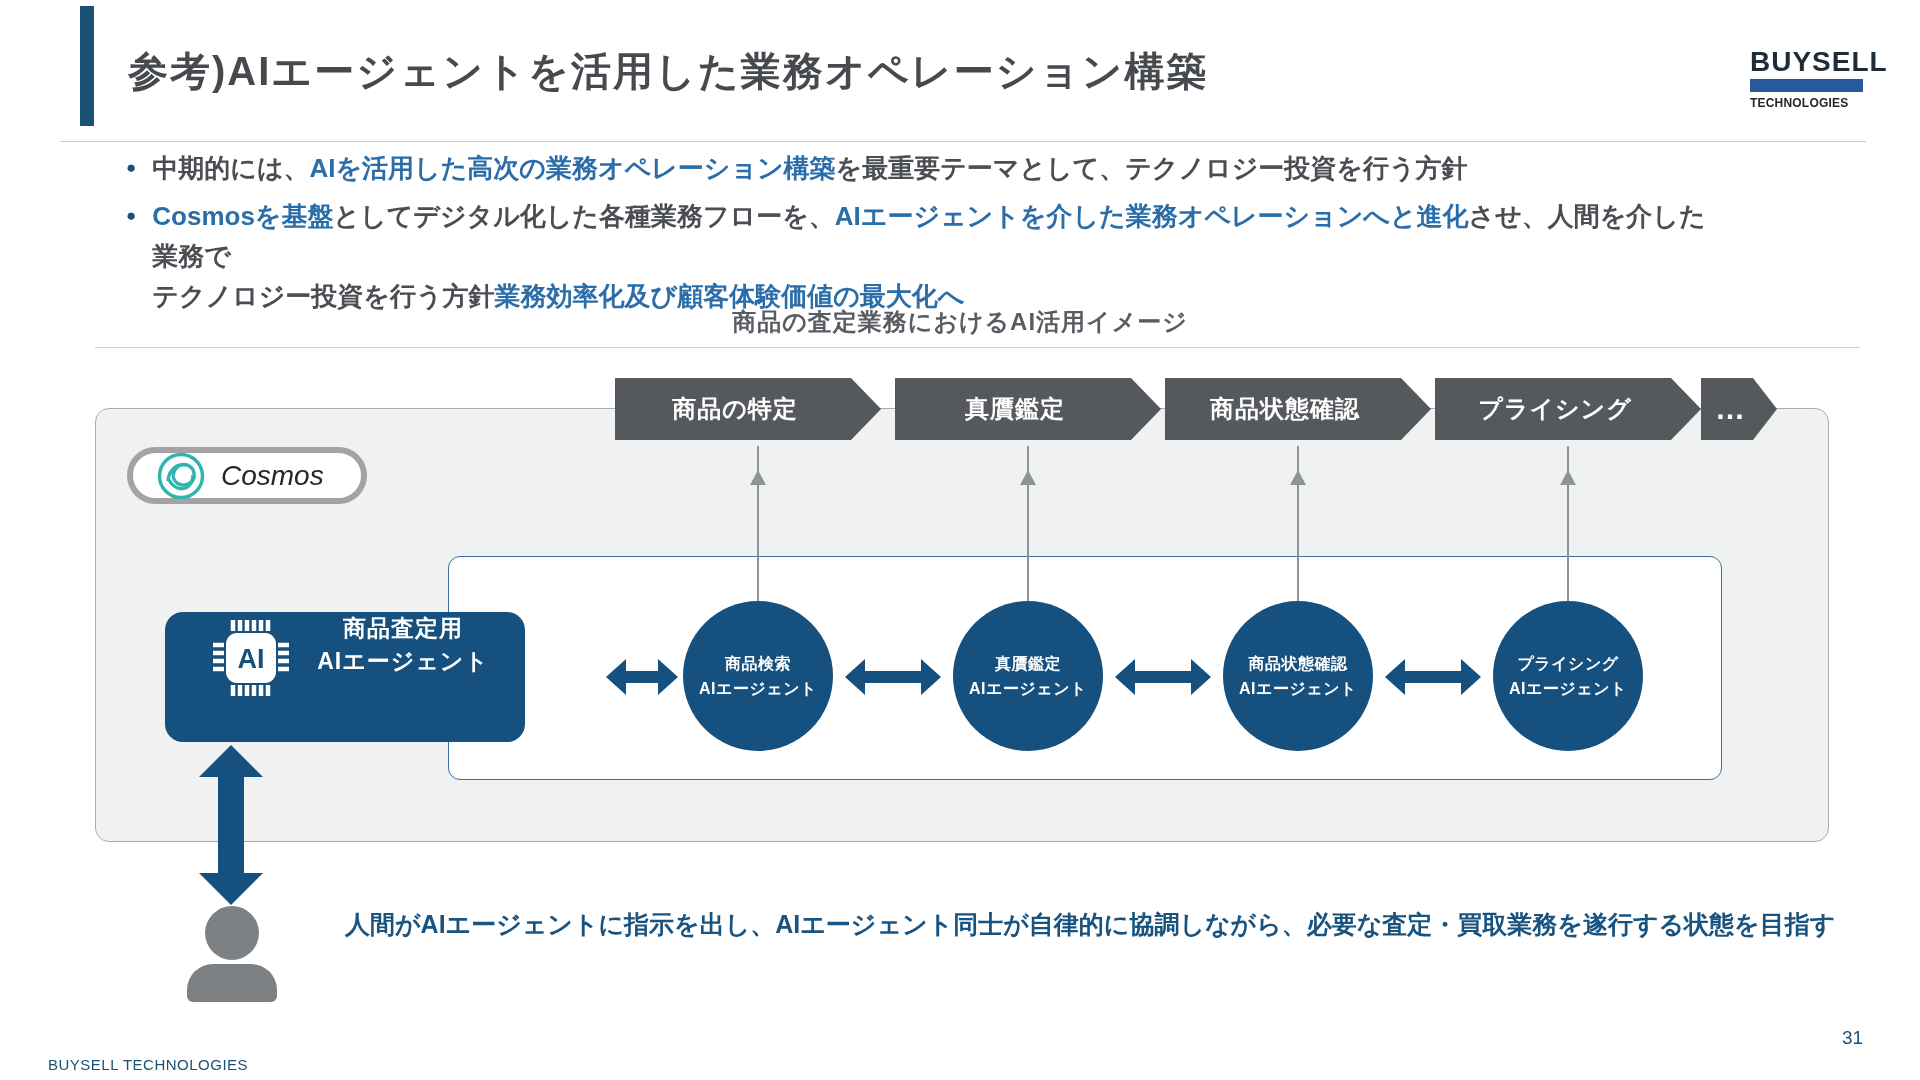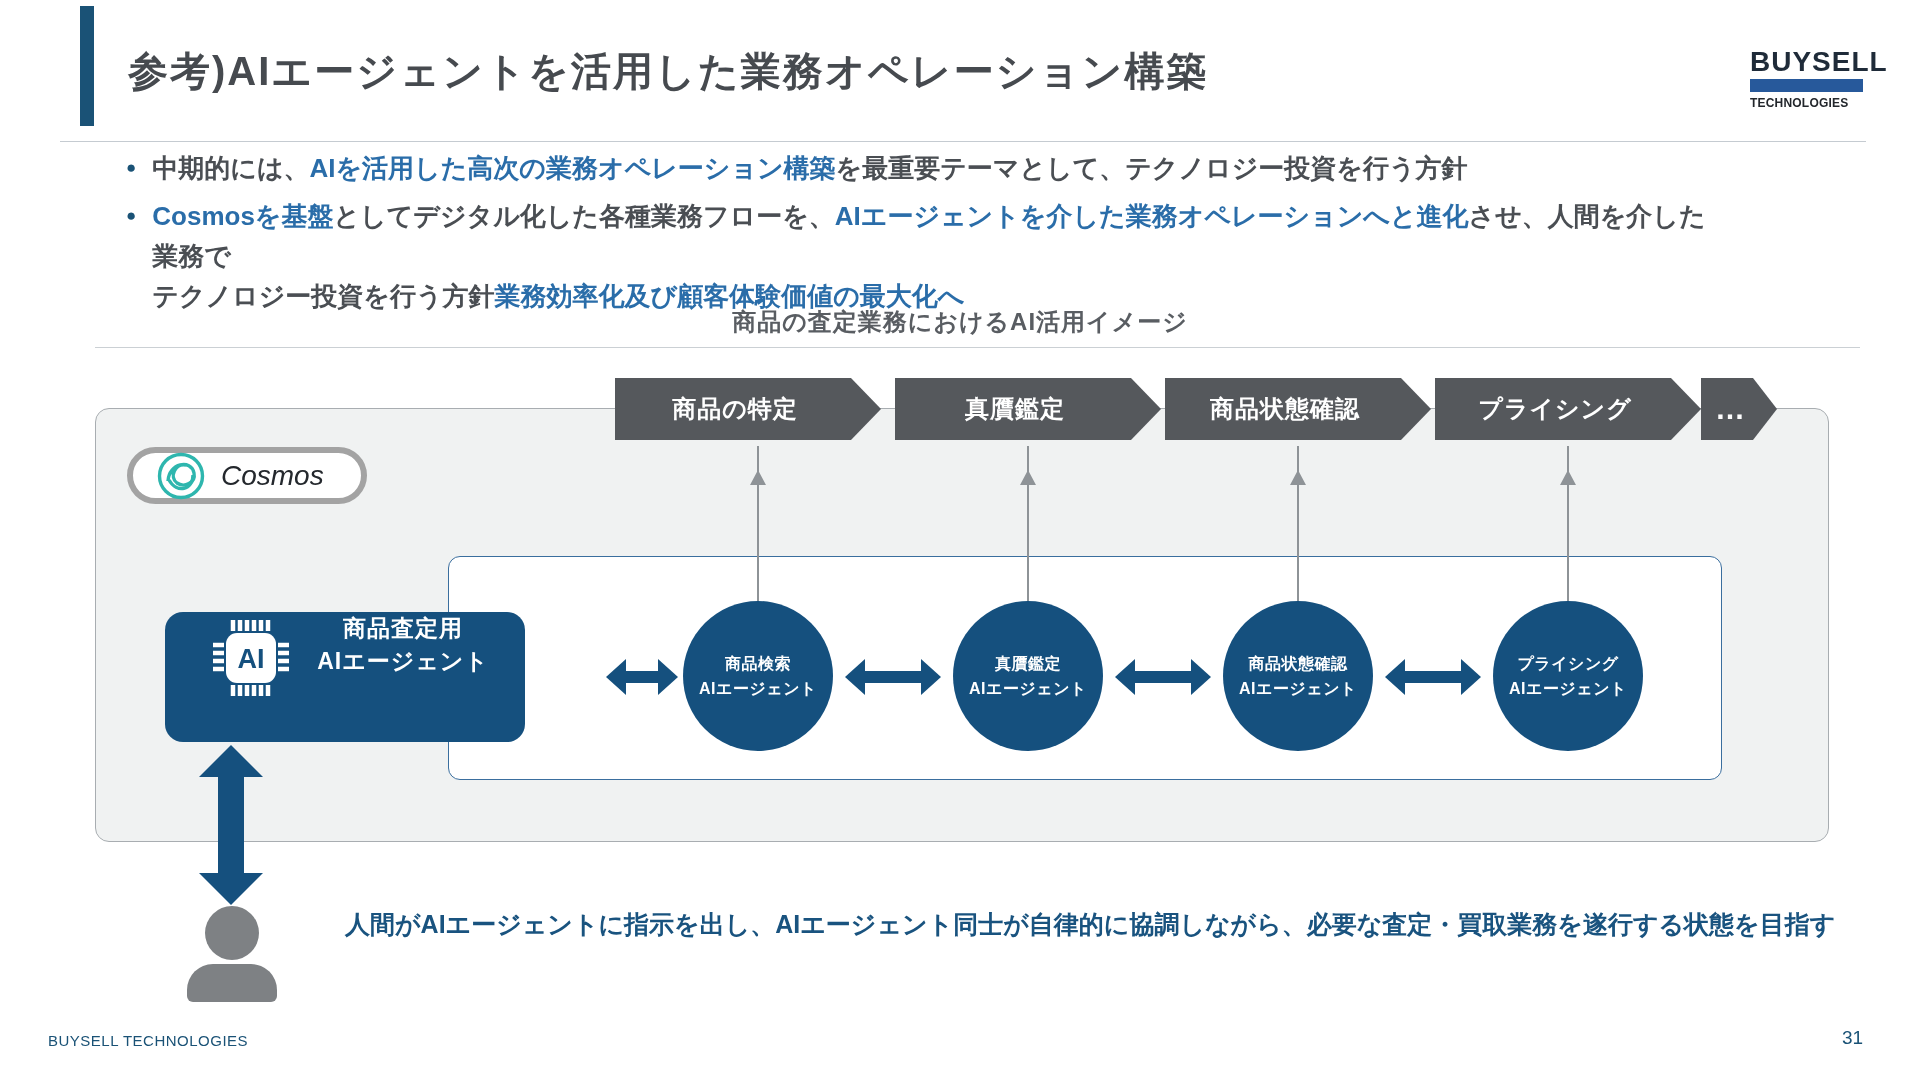--- a/index.html
+++ b/index.html
@@ -69,21 +69,21 @@
   .v-arrow .vshaft{position:absolute;left:19px;width:26px;top:28px;bottom:28px;background:var(--blue);}
   .v-arrow .vhead-up{position:absolute;left:0;top:0;width:0;height:0;border-left:32px solid transparent;border-right:32px solid transparent;border-bottom:32px solid var(--blue);}
   .v-arrow .vhead-down{position:absolute;left:0;bottom:0;width:0;height:0;border-left:32px solid transparent;border-right:32px solid transparent;border-top:32px solid var(--blue);}
 
   .person-head{position:absolute;left:205px;top:906px;width:54px;height:54px;border-radius:50%;background:var(--person);}
   .person-body{position:absolute;left:187px;top:964px;width:90px;height:38px;background:var(--person);border-radius:26px 26px 6px 6px;}
 
   .notes{position:absolute;left:345px;top:901px;width:1520px;}
   .note-line{font-size:25px;font-weight:700;color:var(--note-blue);line-height:47px;white-space:nowrap;}
 
-  .footer-company{position:absolute;left:48px;top:1032px;font-size:15px;font-weight:500;color:var(--navy);letter-spacing:0.5px;}
+  .footer-company{position:absolute;left:48px;top:1056px;font-size:15px;font-weight:500;color:var(--navy);letter-spacing:0.5px;}
   .page-number{position:absolute;left:1842px;top:1027px;font-size:19px;color:var(--navy);}
 </style>
 </head>
 <body>
 
 <div class="canvas">
 
   <div class="accent-bar"></div>
   <div class="slide-title">参考)AIエージェントを活用した業務オペレーション構築</div>
 

